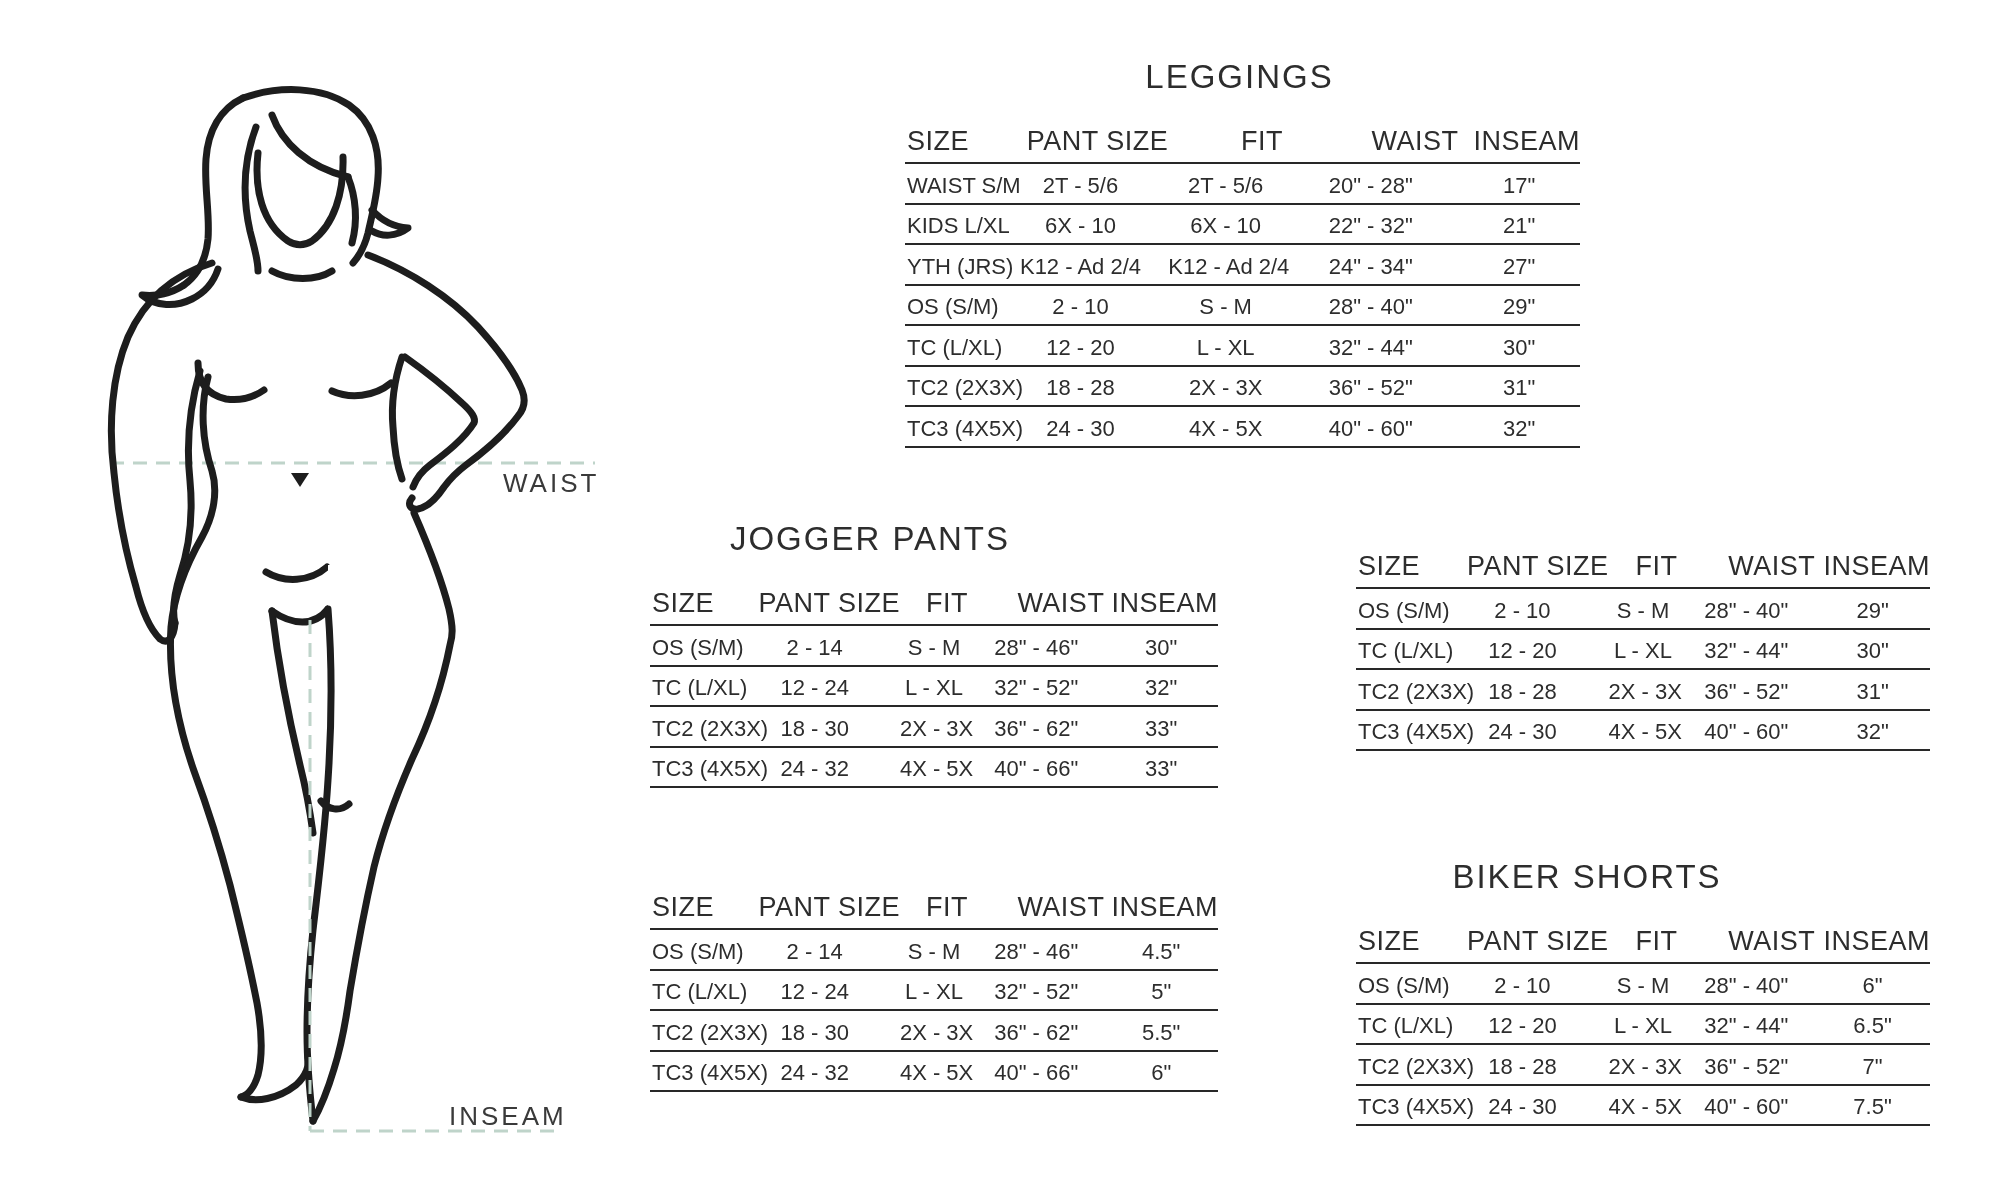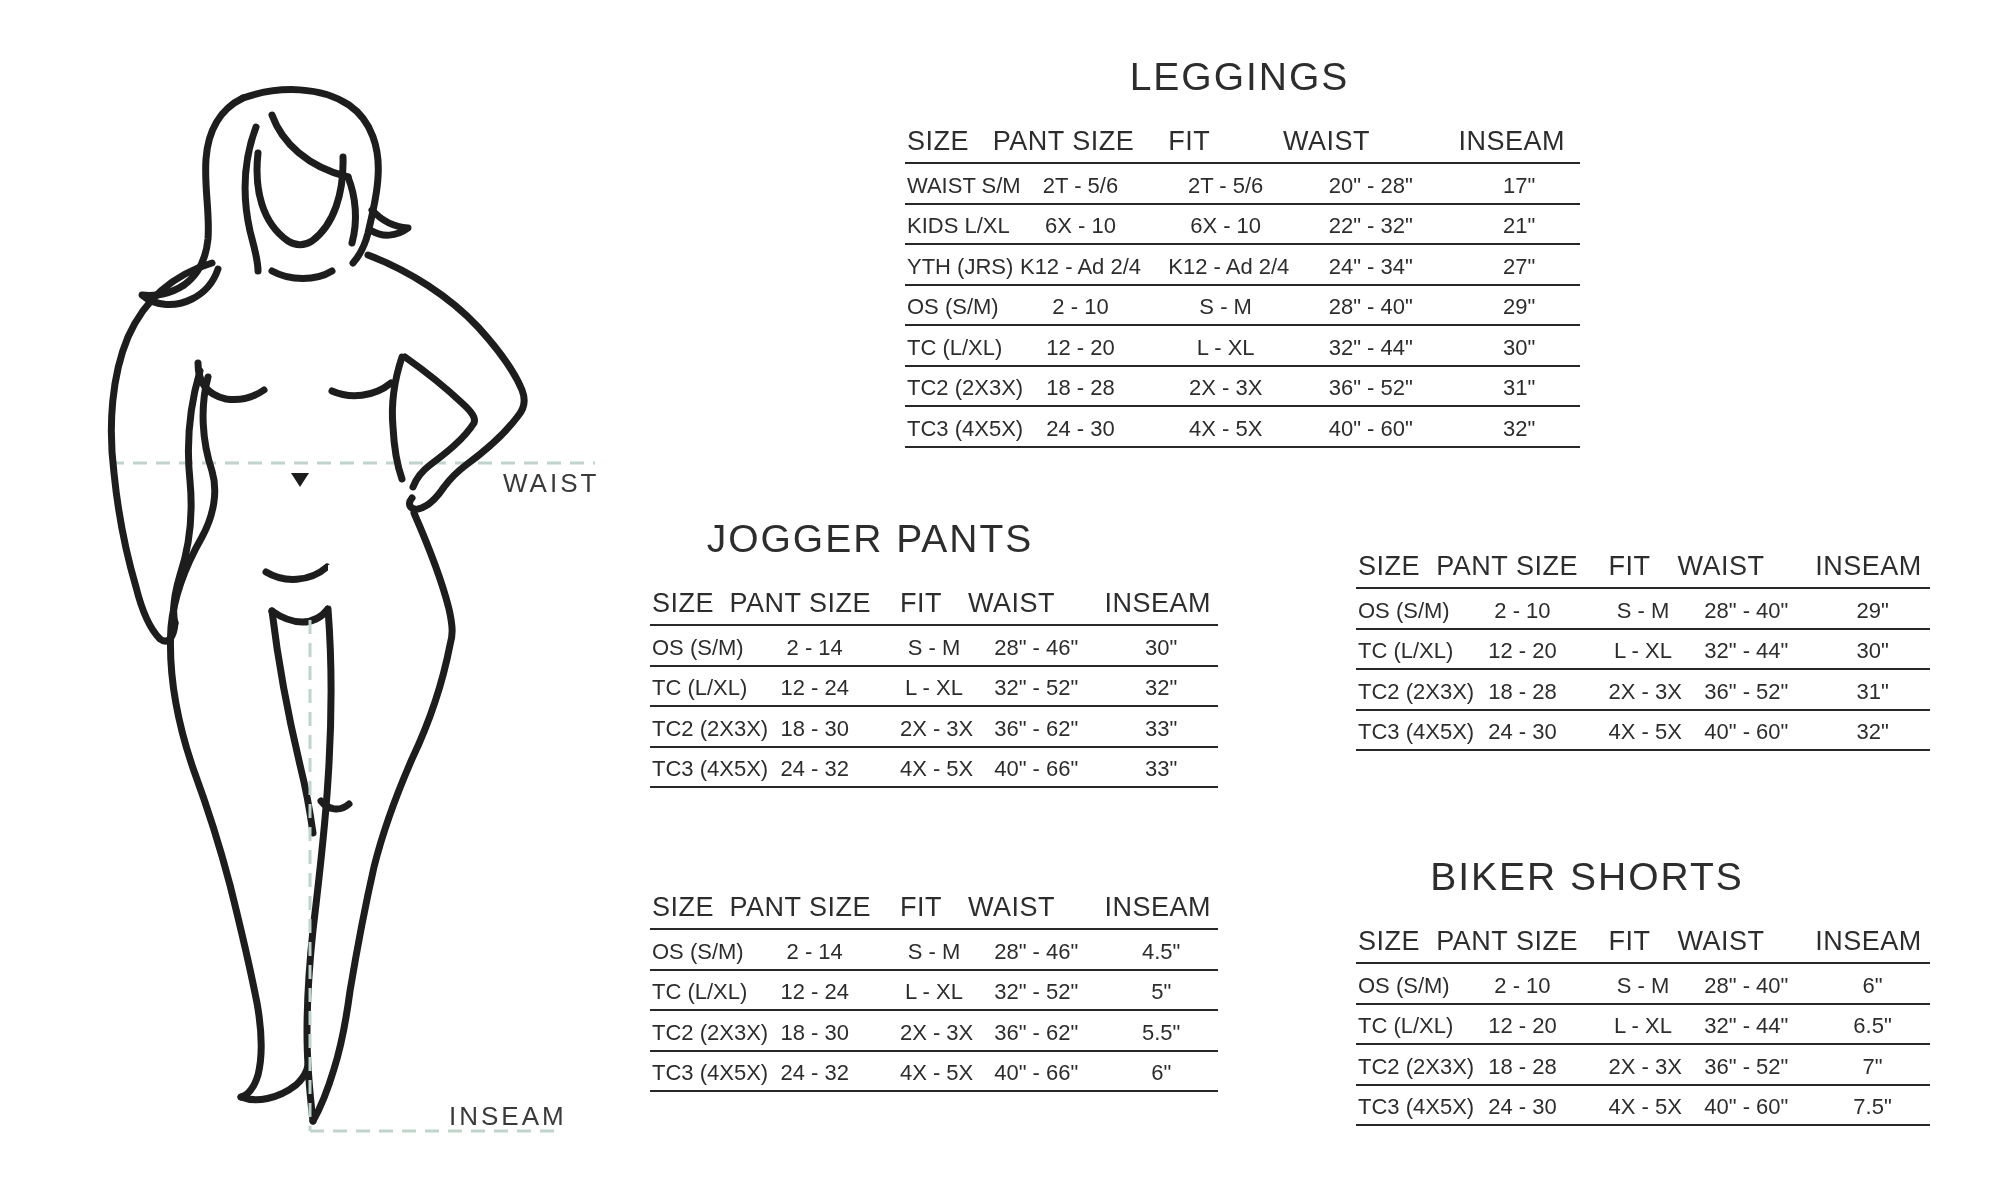--- a/index.html
+++ b/index.html
@@ -5,30 +5,30 @@
   html,body{margin:0;padding:0;}
   body{
     width:2000px;height:1200px;position:relative;overflow:hidden;
     background:var(--paper,#ffffff);
     font-family:"Liberation Sans", sans-serif;
     color:var(--text,#2d2d2d);
   }
   
   .size-table{position:absolute;}
   .tbl-title{
-    margin:0;font-weight:400;font-size:39px;line-height:34px;
+    margin:0;font-weight:400;font-size:33px;line-height:34px;
     letter-spacing:2px;text-align:center;color:var(--text,#2d2d2d);
     white-space:nowrap;
   }
   .thead,.trow{display:grid;grid-template-columns:var(--cols);}
   .thead{
     margin-top:32px;font-size:27px;letter-spacing:0.5px;
     padding-bottom:5px;border-bottom:2px solid var(--rule,#282828);
   }
-  .th{text-align:left;white-space:nowrap;}
+  .th{text-align:right;white-space:nowrap;}
   .trow{
     height:38.5px;align-items:end;
     border-bottom:2px solid var(--rule,#282828);
   }
   .td{
     text-align:center;font-size:22px;padding-bottom:4px;white-space:nowrap;
   }
   .th.c0,.td.c0{text-align:left;padding-left:2px;}
   
   .t-leggings{left:905px;top:60px;width:675px;--cols:13% 26% 17% 26% 18%;}

